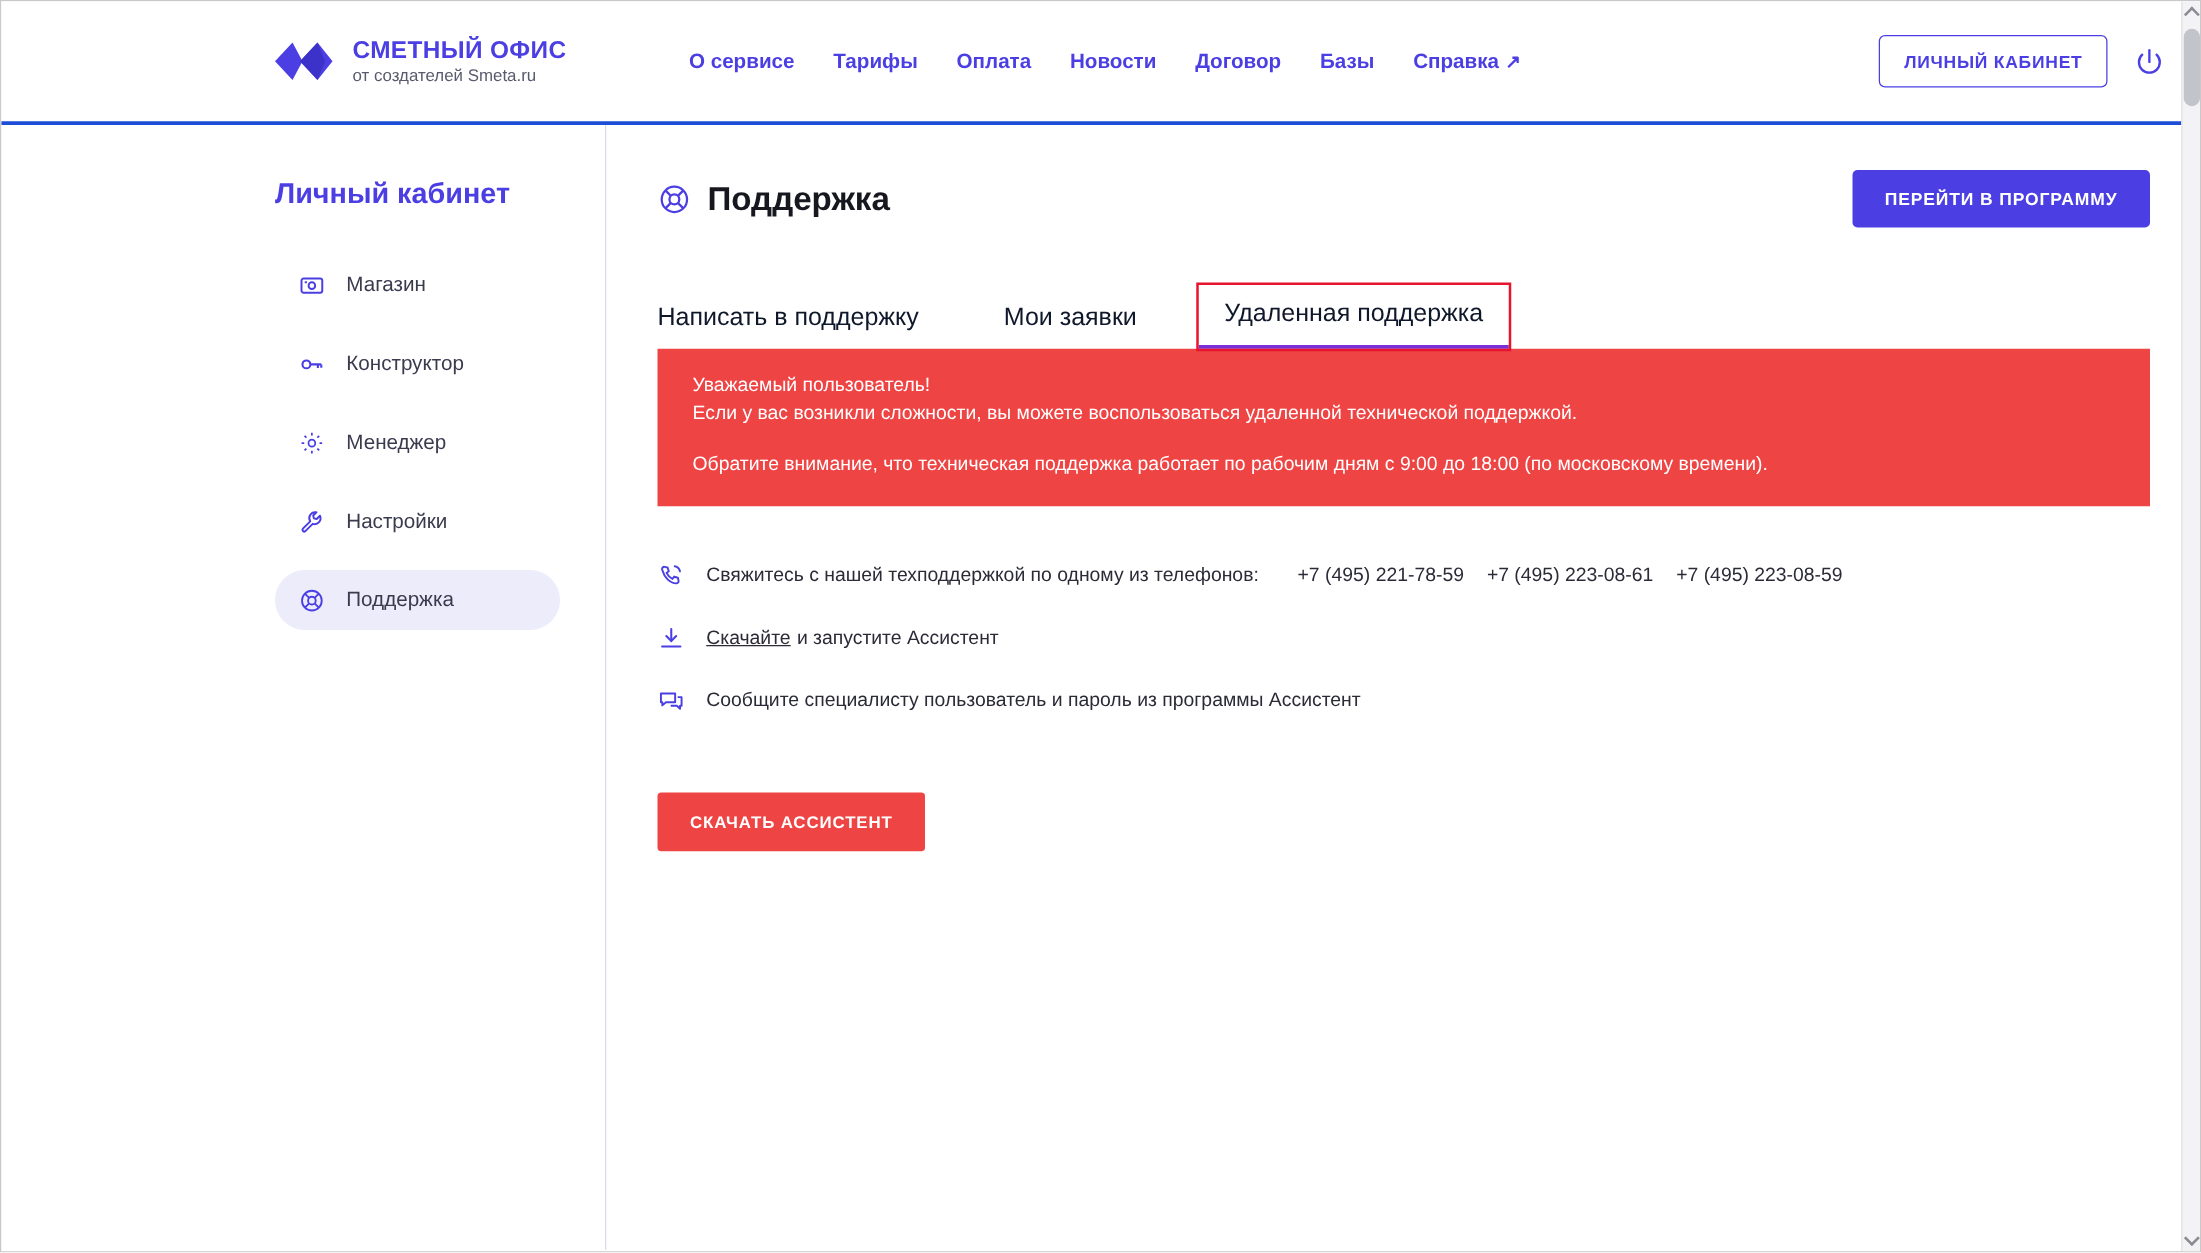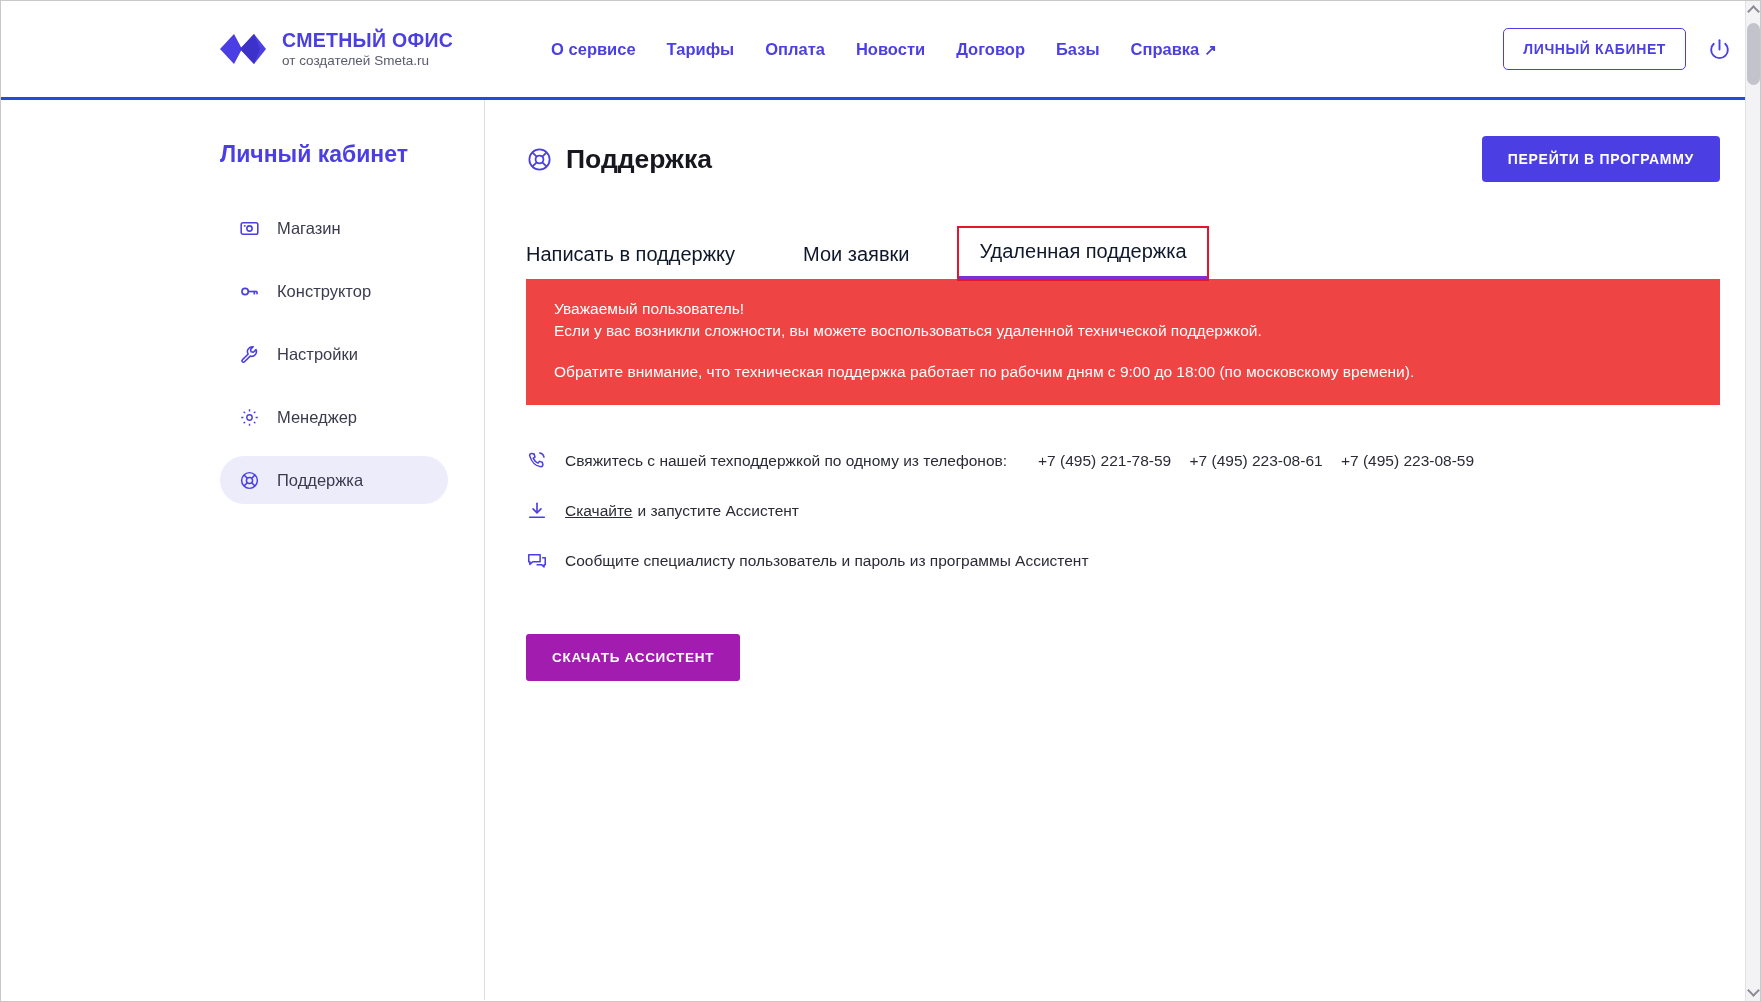--- a/index.html
+++ b/index.html
@@ -227,21 +227,21 @@
   .phones { display: inline; }
   .phone-item { margin-left: 14px; white-space: nowrap; }
   .dl-link {
     color: #2b2b38;
     text-decoration: underline;
     cursor: pointer;
   }
 
   .download-btn {
     margin-top: 48px;
-    background: #a21caf;
+    background: #ef4444;
     color: #ffffff;
     border: none;
     border-radius: 3px;
     font-size: 13.5px;
     font-weight: bold;
     letter-spacing: 0.7px;
     padding: 16px 26px;
     cursor: pointer;
   }
 
@@ -350,35 +350,35 @@
               <path d="M10.6 12 h10"></path>
               <path d="M17.5 12 v3.4"></path>
               <path d="M20.6 12 v3"></path>
             </svg>
           </span>
           <span>Конструктор</span>
         </div>
 
         <div class="sidebar-item">
           <span class="sidebar-icon">
-            <svg viewBox="0 0 24 24" width="21" height="21" fill="none" stroke="currentColor" stroke-width="1.8" stroke-linejoin="round">
-              <path d="M15.5 3.2 a5.4 5.4 0 0 0-5 8.3 L3.8 18.2 a1.6 1.6 0 0 0 2.2 2.3 l6.8-6.7 a5.4 5.4 0 0 0 6.6-7.4 l-3 3 -2.6-.6 -.6-2.6 3-3 z"></path>
-            </svg>
-          </span>
-          <span>Настройки</span>
-        </div>
-
-        <div class="sidebar-item">
-          <span class="sidebar-icon">
             <svg viewBox="0 0 24 24" width="21" height="21" fill="none" stroke="currentColor" stroke-width="1.6">
               <circle cx="12" cy="12" r="3.1"></circle>
               <path d="M12 2.6 v2.4 M12 19 v2.4 M2.6 12 h2.4 M19 12 h2.4 M5.3 5.3 l1.7 1.7 M17 17 l1.7 1.7 M18.7 5.3 L17 7 M7 17 l-1.7 1.7"></path>
             </svg>
           </span>
           <span>Менеджер</span>
+        </div>
+
+        <div class="sidebar-item">
+          <span class="sidebar-icon">
+            <svg viewBox="0 0 24 24" width="21" height="21" fill="none" stroke="currentColor" stroke-width="1.8" stroke-linejoin="round">
+              <path d="M15.5 3.2 a5.4 5.4 0 0 0-5 8.3 L3.8 18.2 a1.6 1.6 0 0 0 2.2 2.3 l6.8-6.7 a5.4 5.4 0 0 0 6.6-7.4 l-3 3 -2.6-.6 -.6-2.6 3-3 z"></path>
+            </svg>
+          </span>
+          <span>Настройки</span>
         </div>
 
         <div class="sidebar-item active">
           <span class="sidebar-icon">
             <svg viewBox="0 0 24 24" width="21" height="21" fill="none" stroke="currentColor" stroke-width="1.7">
               <circle cx="12" cy="12" r="9"></circle>
               <circle cx="12" cy="12" r="3.5"></circle>
               <path d="M5.6 5.6 l3.9 3.9 M18.4 5.6 l-3.9 3.9 M5.6 18.4 l3.9-3.9 M18.4 18.4 l-3.9-3.9"></path>
             </svg>
           </span>

